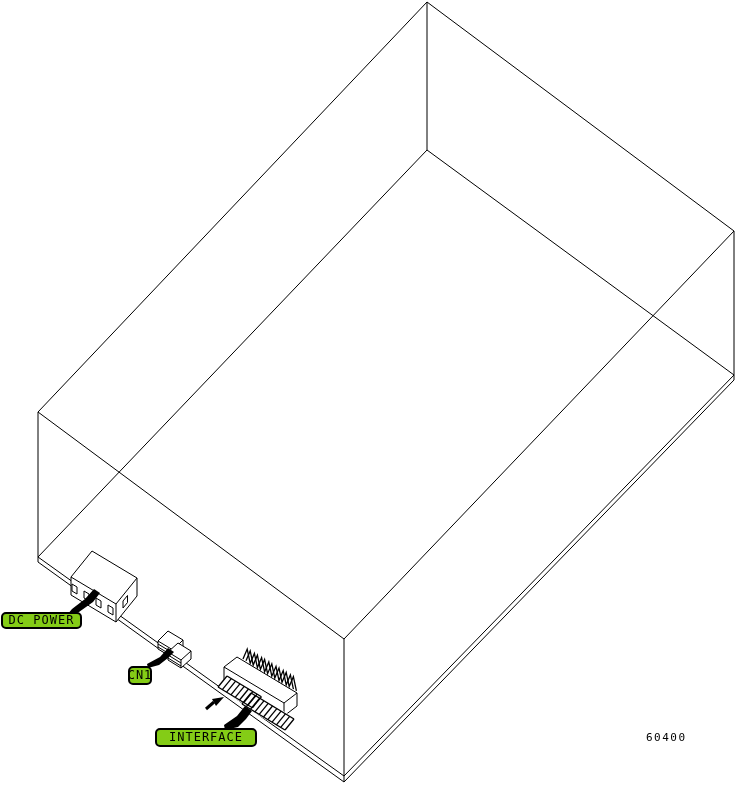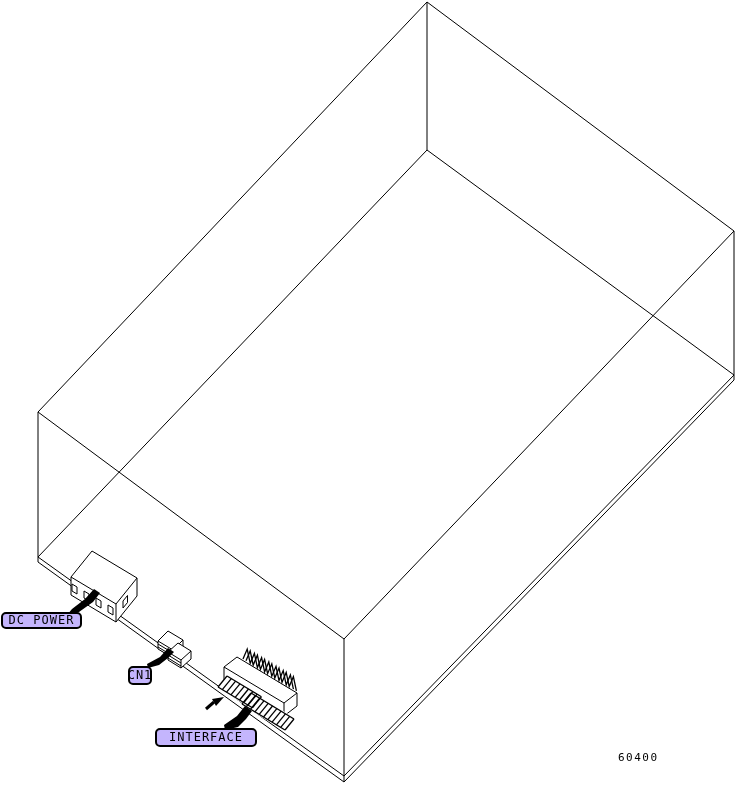--- a/index.html
+++ b/index.html
@@ -7,46 +7,45 @@
     position:relative;
     width:736px;height:785px;
     background:#ffffff;
     overflow:hidden;
     font-family:"DejaVu Sans Mono", monospace;
   }
   .stage svg{position:absolute;left:0;top:0;}
   .callout{
     position:absolute;
     box-sizing:border-box;
-    background:#c4b5fd;
+    background:#84cc16;
     border:2px solid #000000;
     border-radius:5px;
     font-family:"DejaVu Sans Mono", monospace;
     font-size:12px;
     line-height:13px;
     letter-spacing:1px;
     color:#000000;
     text-align:center;
     padding:0;
     white-space:nowrap;
     display:flex;align-items:center;justify-content:center;
     z-index:3;
   }
   .callout-dc{left:1px;top:612px;width:81px;height:17px;}
   .callout-cn1{left:128px;top:666px;width:24px;height:19px;}
   .callout-if{left:155px;top:728px;width:102px;height:19px;}
   .fig-number{
     position:absolute;
-    left:618px;top:731px;
+    left:646px;top:731px;
     font-family:"DejaVu Sans Mono", monospace;
     font-size:11px;
     letter-spacing:1.5px;
     color:#000000;
     z-index:3;
-    margin-top:20px;
   }
   .wire{stroke:#000000;stroke-width:1;fill:none;}
   .solid{stroke:#000000;stroke-width:1;fill:#ffffff;}
   .blank{fill:#ffffff;stroke:none;}
   .ink{fill:#000000;stroke:none;}
   .pin{stroke:#000000;stroke-width:1.3;fill:none;}
 </style>
 </head>
 <body>
 

